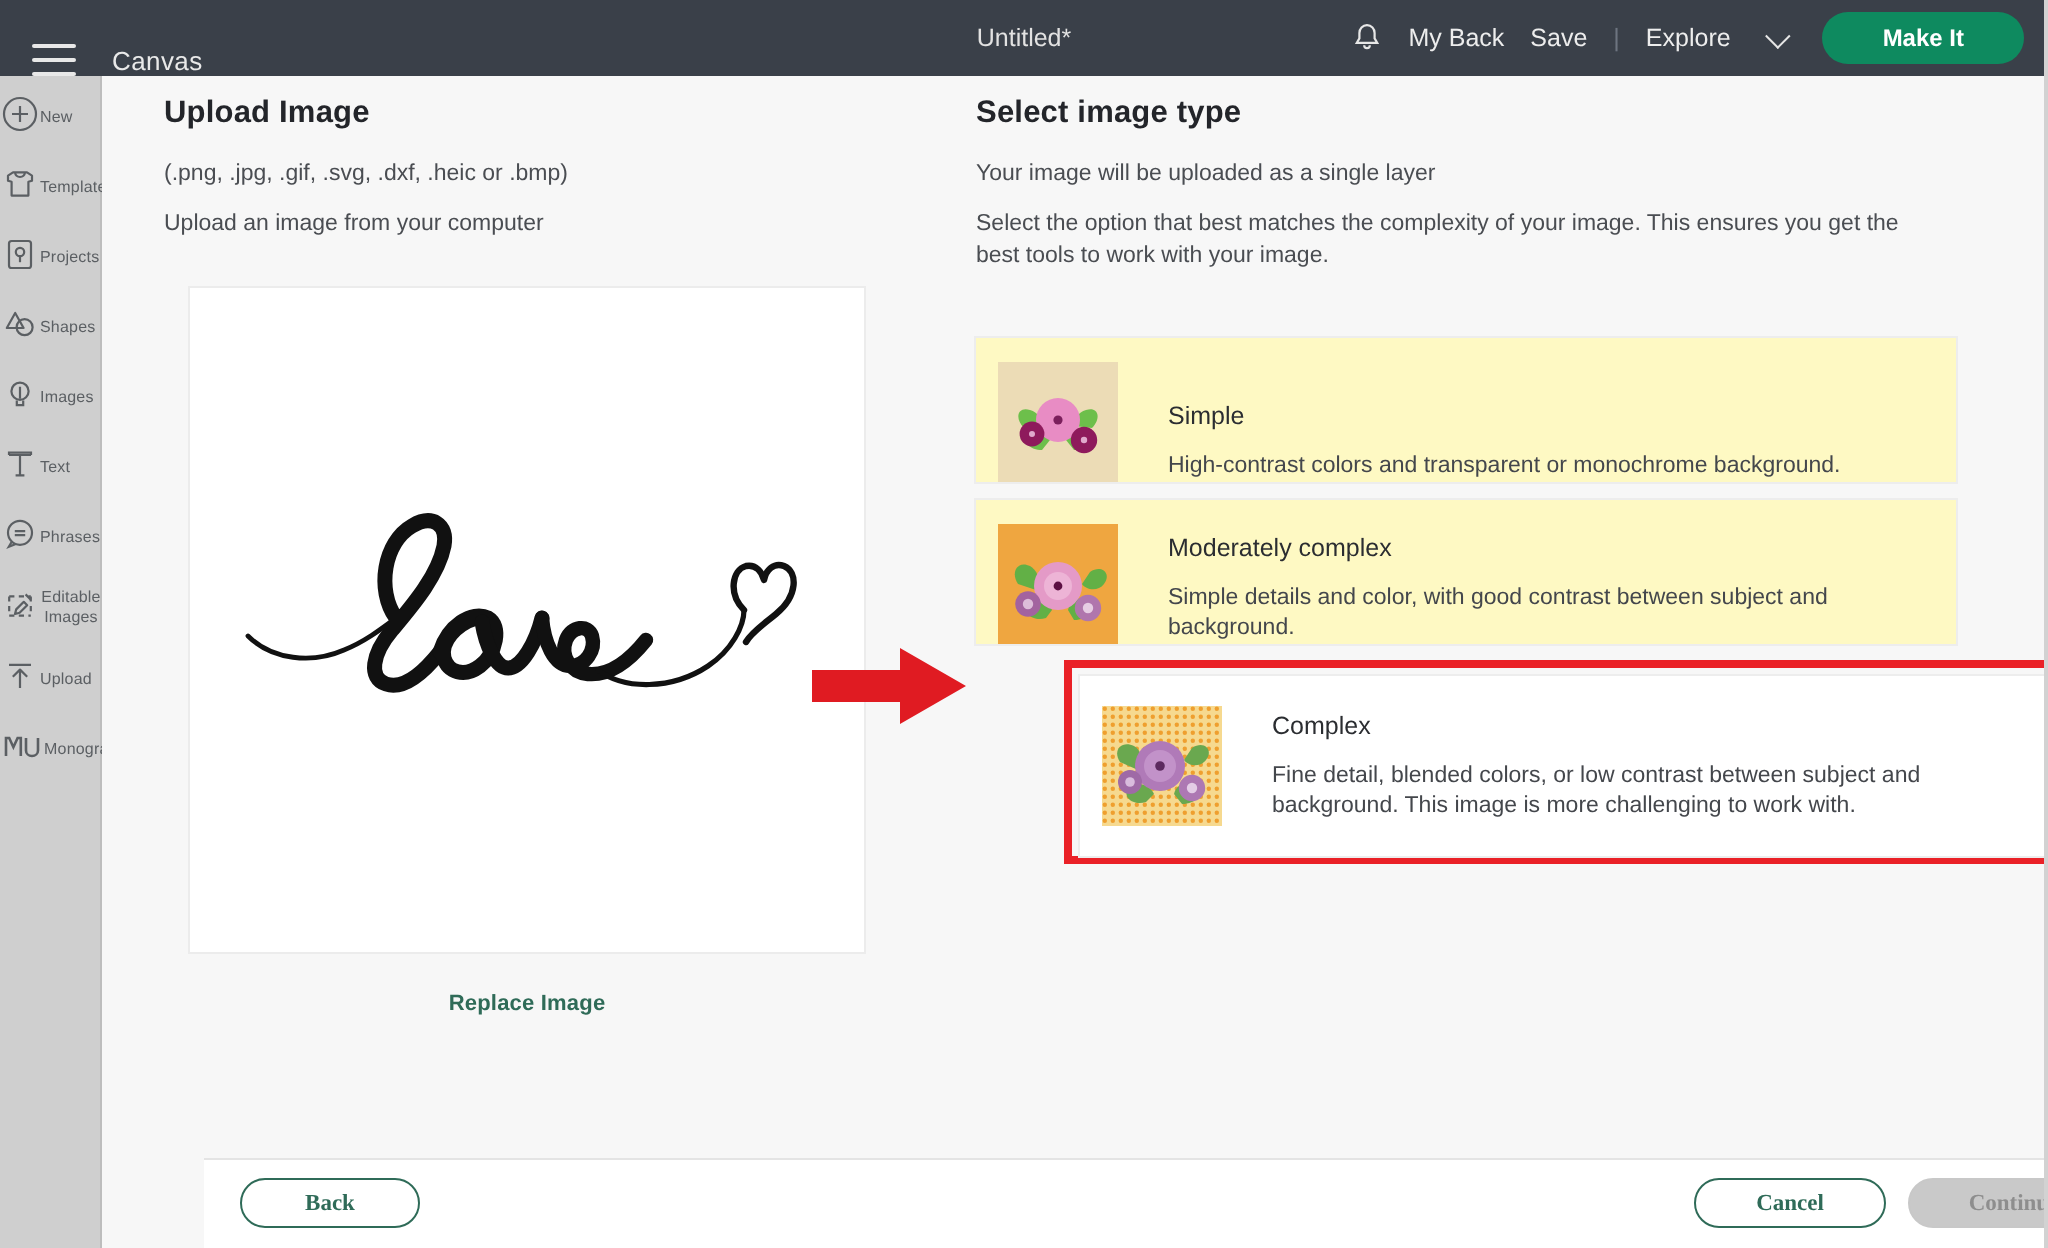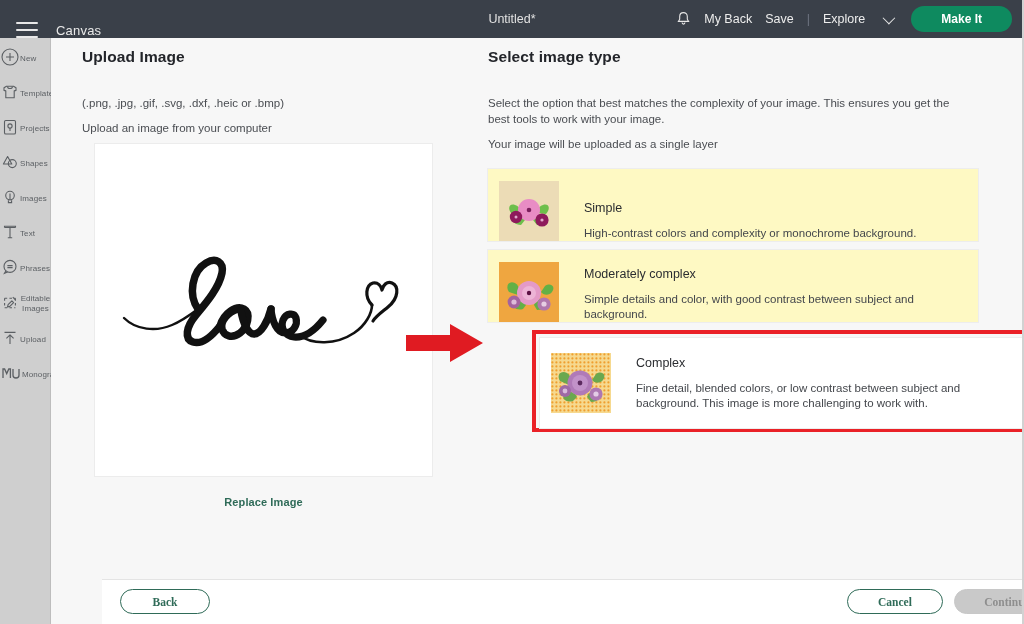--- a/index.html
+++ b/index.html
@@ -87,21 +87,21 @@
     position: absolute; left: 51px; top: 38px;
     width: 973px; height: 586px;
     background: #f7f7f7;
     overflow: hidden;
   }
   .panel-left { position: absolute; left: 31px; top: 10px; width: 390px; }
   .panel-right { position: absolute; left: 437px; top: 10px; width: 500px; }
 
   h2.head {
     font-size: 15.5px; font-weight: bold; color: #23252a;
-    margin: 0 0 29px 0; letter-spacing: .1px;
+    margin: 0 0 13px 0; letter-spacing: .1px;
   }
   p.sub {
     font-size: 11.5px; color: #4a4d52; margin: 0 0 9px 0; line-height: 16px;
   }
   p.sub.wide { width: 470px; }
 
   .preview-box {
     position: absolute; left: 44px; top: 106px;
     width: 337px; height: 332px;
     background: #ffffff;
@@ -340,22 +340,22 @@
             <path d="M258 70 C250 62 252 50 259 48 C264 47 267 51 268 55 C269 50 273 46 278 48 C285 51 285 63 274 72 C268 77 262 81 259 86" stroke-width="3.2"></path>
           </g>
         </svg>
       </div>
     </div>
 
     <div class="replace-link">Replace Image</div>
 
     <div class="panel-right">
       <h2 class="head">Select image type</h2>
+      <p class="sub">Your image will be uploaded as a single layer</p>
       <p class="sub wide">Select the option that best matches the complexity of your image. This ensures you get the best tools to work with your image.</p>
-      <p class="sub">Your image will be uploaded as a single layer</p>
     </div>
 
     <div class="cards">
 
       <div class="card">
         <div class="card-thumb" style="background:#ecdcb6">
           <svg width="60" height="60" viewBox="0 0 60 60">
             <path d="M13 33 C8 28 10 22 16 24 C20 25 22 29 22 32z" fill="#6dbf4b"></path>
             <path d="M47 33 C52 28 50 22 44 24 C40 25 38 29 38 32z" fill="#6dbf4b"></path>
             <path d="M22 44 C16 44 12 40 14 36 C17 32 24 34 26 39z" fill="#6dbf4b"></path>
@@ -363,21 +363,21 @@
             <circle cx="30" cy="29" r="11" fill="#e88cc4"></circle>
             <circle cx="30" cy="29" r="2.3" fill="#7b1f5c"></circle>
             <circle cx="17" cy="36" r="6.2" fill="#8e1a5c"></circle>
             <circle cx="17" cy="36" r="1.5" fill="#e0a9cd"></circle>
             <circle cx="43" cy="39" r="6.6" fill="#8e1a5c"></circle>
             <circle cx="43" cy="39" r="1.6" fill="#e0a9cd"></circle>
           </svg>
         </div>
         <div class="card-body">
           <div class="card-title">Simple</div>
-          <div class="card-desc">High-contrast colors and complexity or monochrome background.</div>
+          <div class="card-desc">High-contrast colors and transparent or monochrome background.</div>
         </div>
       </div>
 
       <div class="card">
         <div class="card-thumb" style="background:#efa640">
           <svg width="60" height="60" viewBox="0 0 60 60">
             <path d="M10 30 C6 24 10 18 16 21 C21 24 21 30 19 33z" fill="#62b046"></path>
             <path d="M46 24 C52 20 57 25 53 30 C50 34 44 33 42 30z" fill="#62b046"></path>
             <path d="M24 47 C18 49 12 45 15 40 C18 36 25 38 27 43z" fill="#62b046"></path>
             <path d="M38 48 C45 48 49 43 46 39 C42 35 36 38 35 43z" fill="#62b046"></path>

